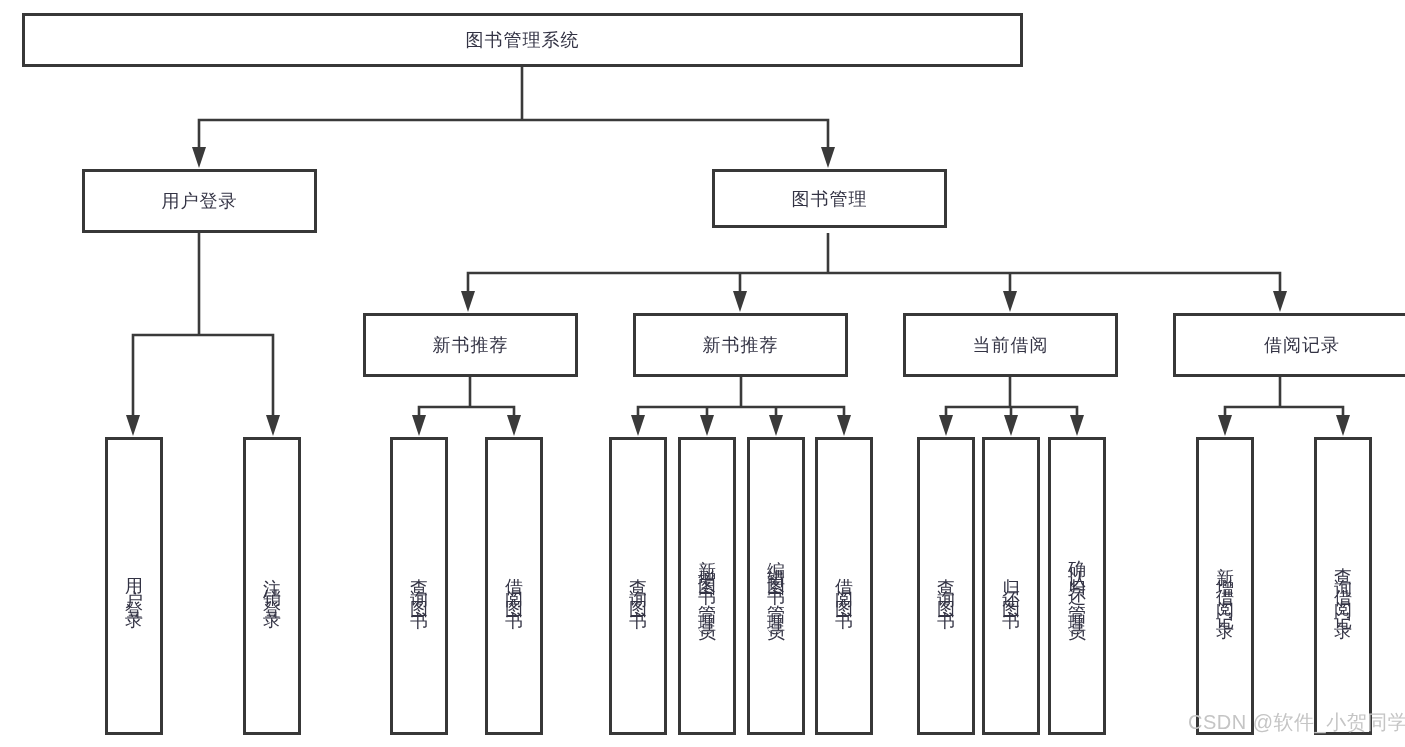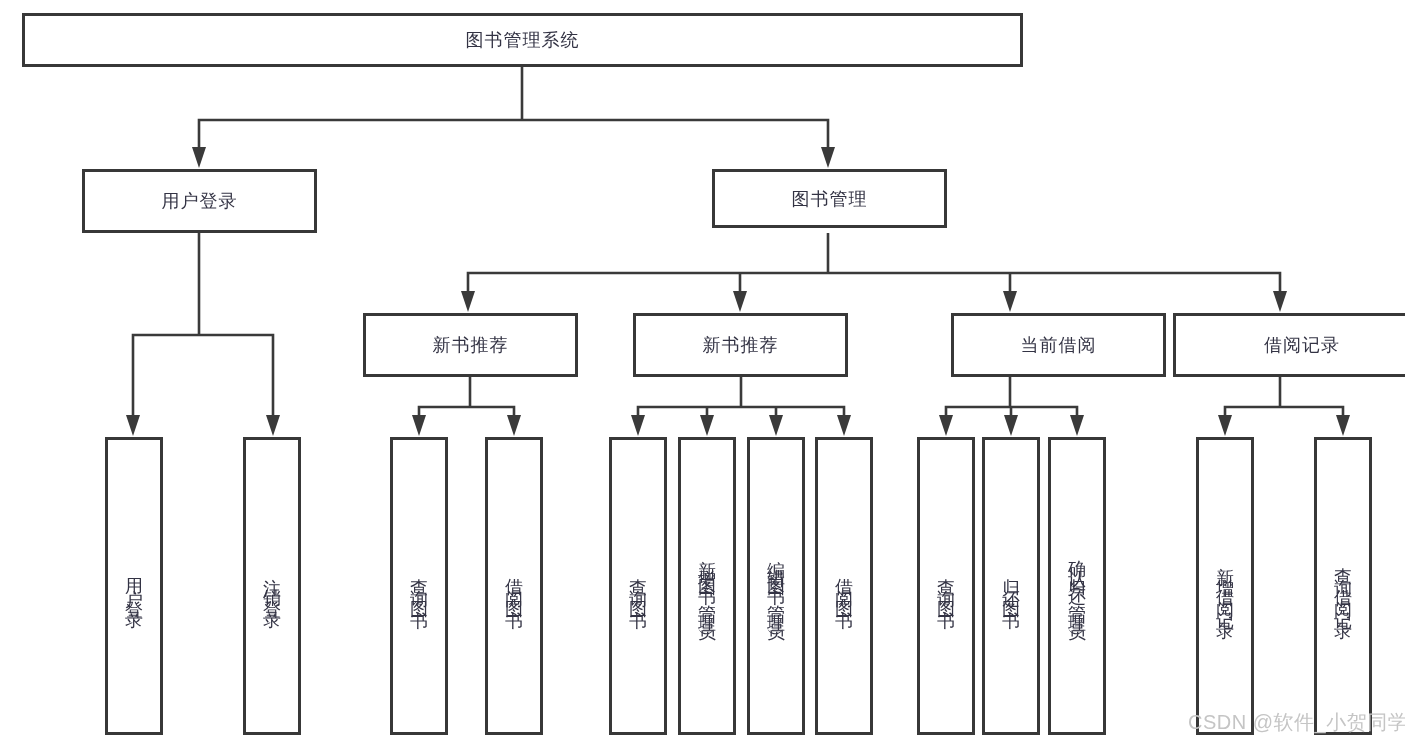--- a/index.html
+++ b/index.html
@@ -112,21 +112,21 @@
   <div class="node h" style="left:712px;top:169px;width:235px;height:59px;">
     <span>图书管理</span>
   </div>
 
   <div class="node h" style="left:363px;top:313px;width:215px;height:64px;">
     <span>新书推荐</span>
   </div>
   <div class="node h" style="left:633px;top:313px;width:215px;height:64px;">
     <span>新书推荐</span>
   </div>
-  <div class="node h" style="left:903px;top:313px;width:215px;height:64px;margin-left:48px;">
+  <div class="node h" style="left:903px;top:313px;width:215px;height:64px;">
     <span>当前借阅</span>
   </div>
   <div class="node h" style="left:1173px;top:313px;width:258px;height:64px;">
     <span>借阅记录</span>
   </div>
 
   <div class="node v" style="left:105px;top:437px;width:58px;height:298px;">
     <span class="vtext">用户登录</span>
   </div>
   <div class="node v" style="left:243px;top:437px;width:58px;height:298px;">

